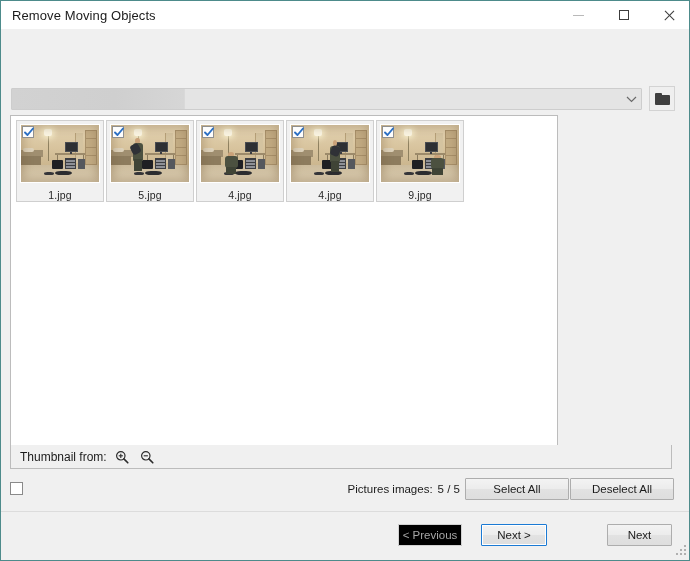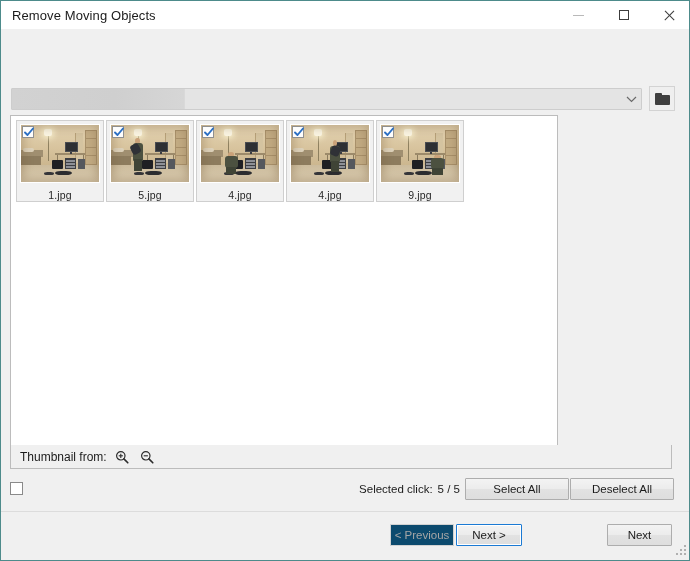--- a/index.html
+++ b/index.html
@@ -444,22 +444,23 @@
     font-family: "Liberation Sans", "DejaVu Sans", sans-serif;
     font-size: 11.5px;
     color: #1b1b1b;
     cursor: default;
     display: flex;
     align-items: center;
     justify-content: center;
   }
   .btn.disabled {
     color: #a6a6a6;
-    background: #0c4a6e;
+    background: #000000;
     border-color: #d2d2d2;
+    margin-left: 8px;
   }
   .btn.default {
     border: 1px solid #1b7ad4;
     box-shadow: inset 0 0 0 1px #ffffff;
   }
   .btn-selectall {
     position: absolute;
     left: 464px; top: 477px;
     width: 104px; height: 22px;
   }
@@ -486,21 +487,21 @@
     height: 48px;
     background: #f0f0f0;
   }
   .btn-previous {
     position: absolute;
     left: 389px; top: 12px;
     width: 64px; height: 22px;
   }
   .btn-next {
     position: absolute;
-    left: 455px; top: 12px;
+    left: 480px; top: 12px;
     width: 66px; height: 22px;
   }
   .btn-cancel {
     position: absolute;
     left: 531px; top: 12px;
     width: 72px; height: 22px;
   }
   .btn-help {
     position: absolute;
     left: 606px; top: 12px;
@@ -808,21 +809,21 @@
         <line x1="3.7" y1="5.8" x2="7.9" y2="5.8" stroke="#2b2b2b" stroke-width="1.1"></line>
       </svg>
     </span>
   </div>
 
   <div class="selrow">
     <label class="skipcheck">
       <span class="box"></span>
     </label>
     <div class="selcount">
-      <span>Selected click:</span><span class="num">5 / 5</span>
+      <span>Pictures images:</span><span class="num">5 / 5</span>
     </div>
   </div>
   <div class="btn btn-selectall">Select All</div>
   <div class="btn btn-deselectall">Deselect All</div>
 
   <div class="footer-sep"></div>
   <div class="footer">
     <div class="btn disabled btn-previous">&lt; Previous</div>
     <div class="btn default btn-next">Next &gt;</div>
     <div class="btn btn-help">Next</div>

